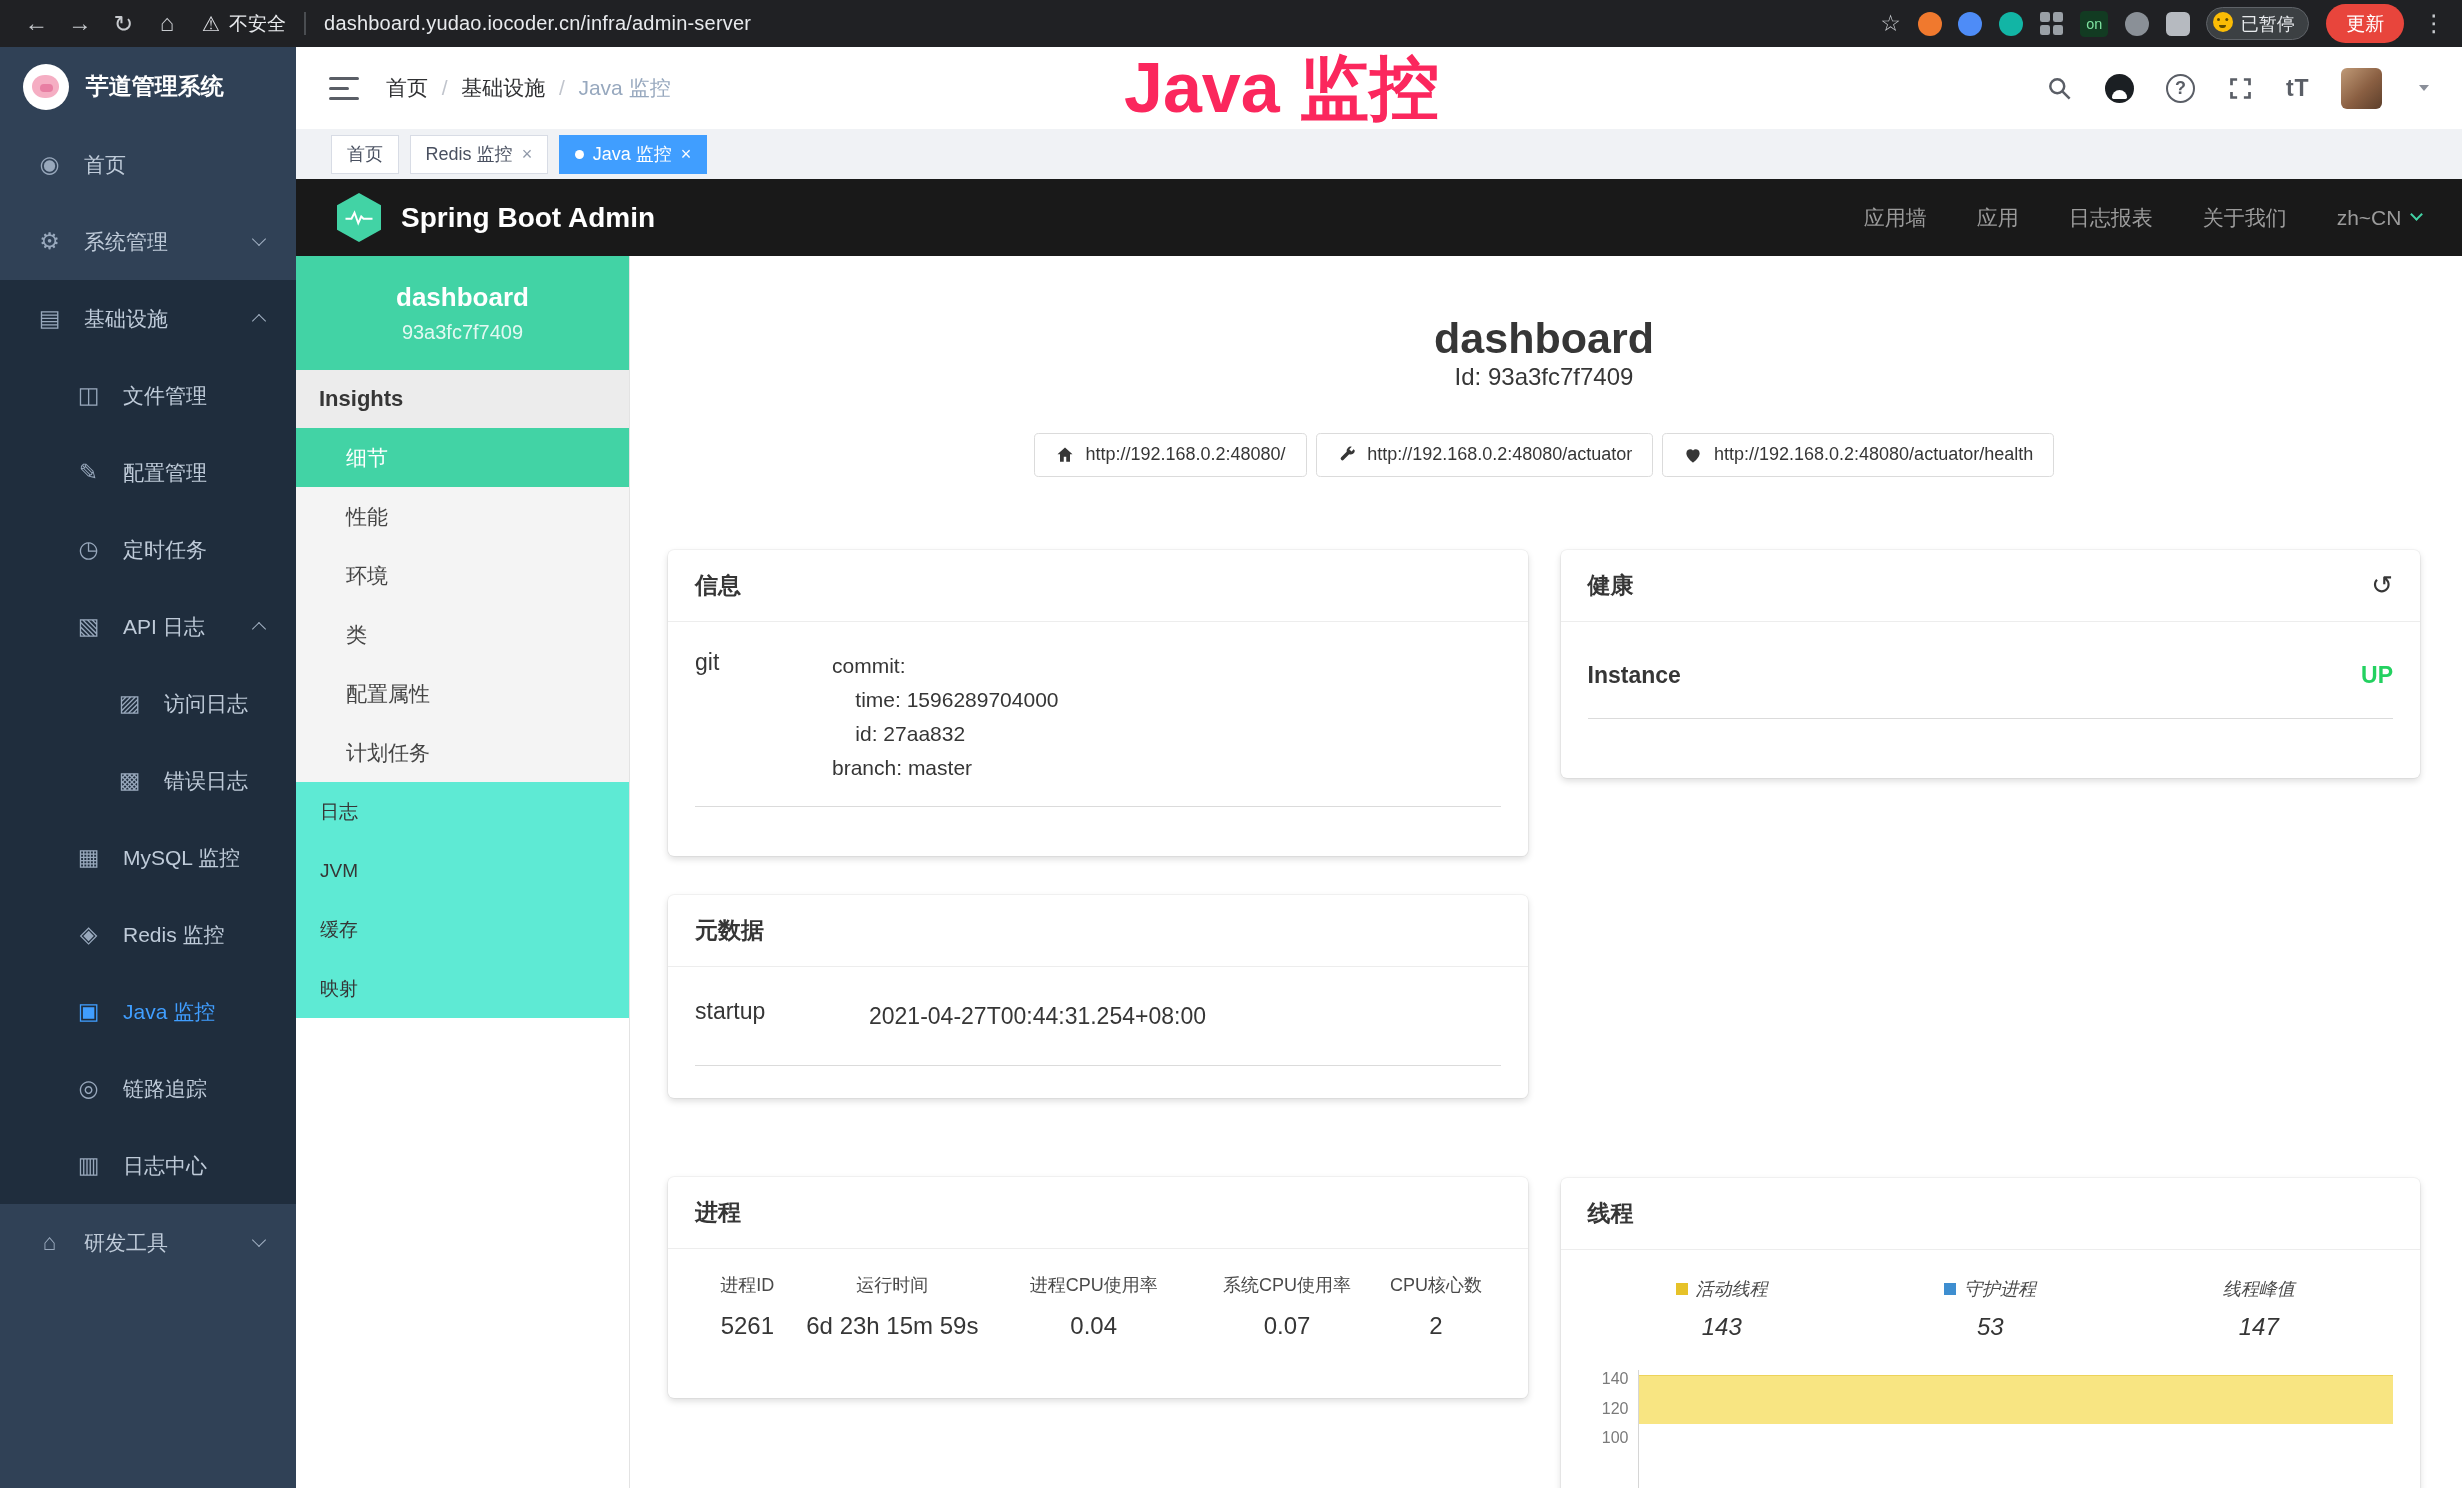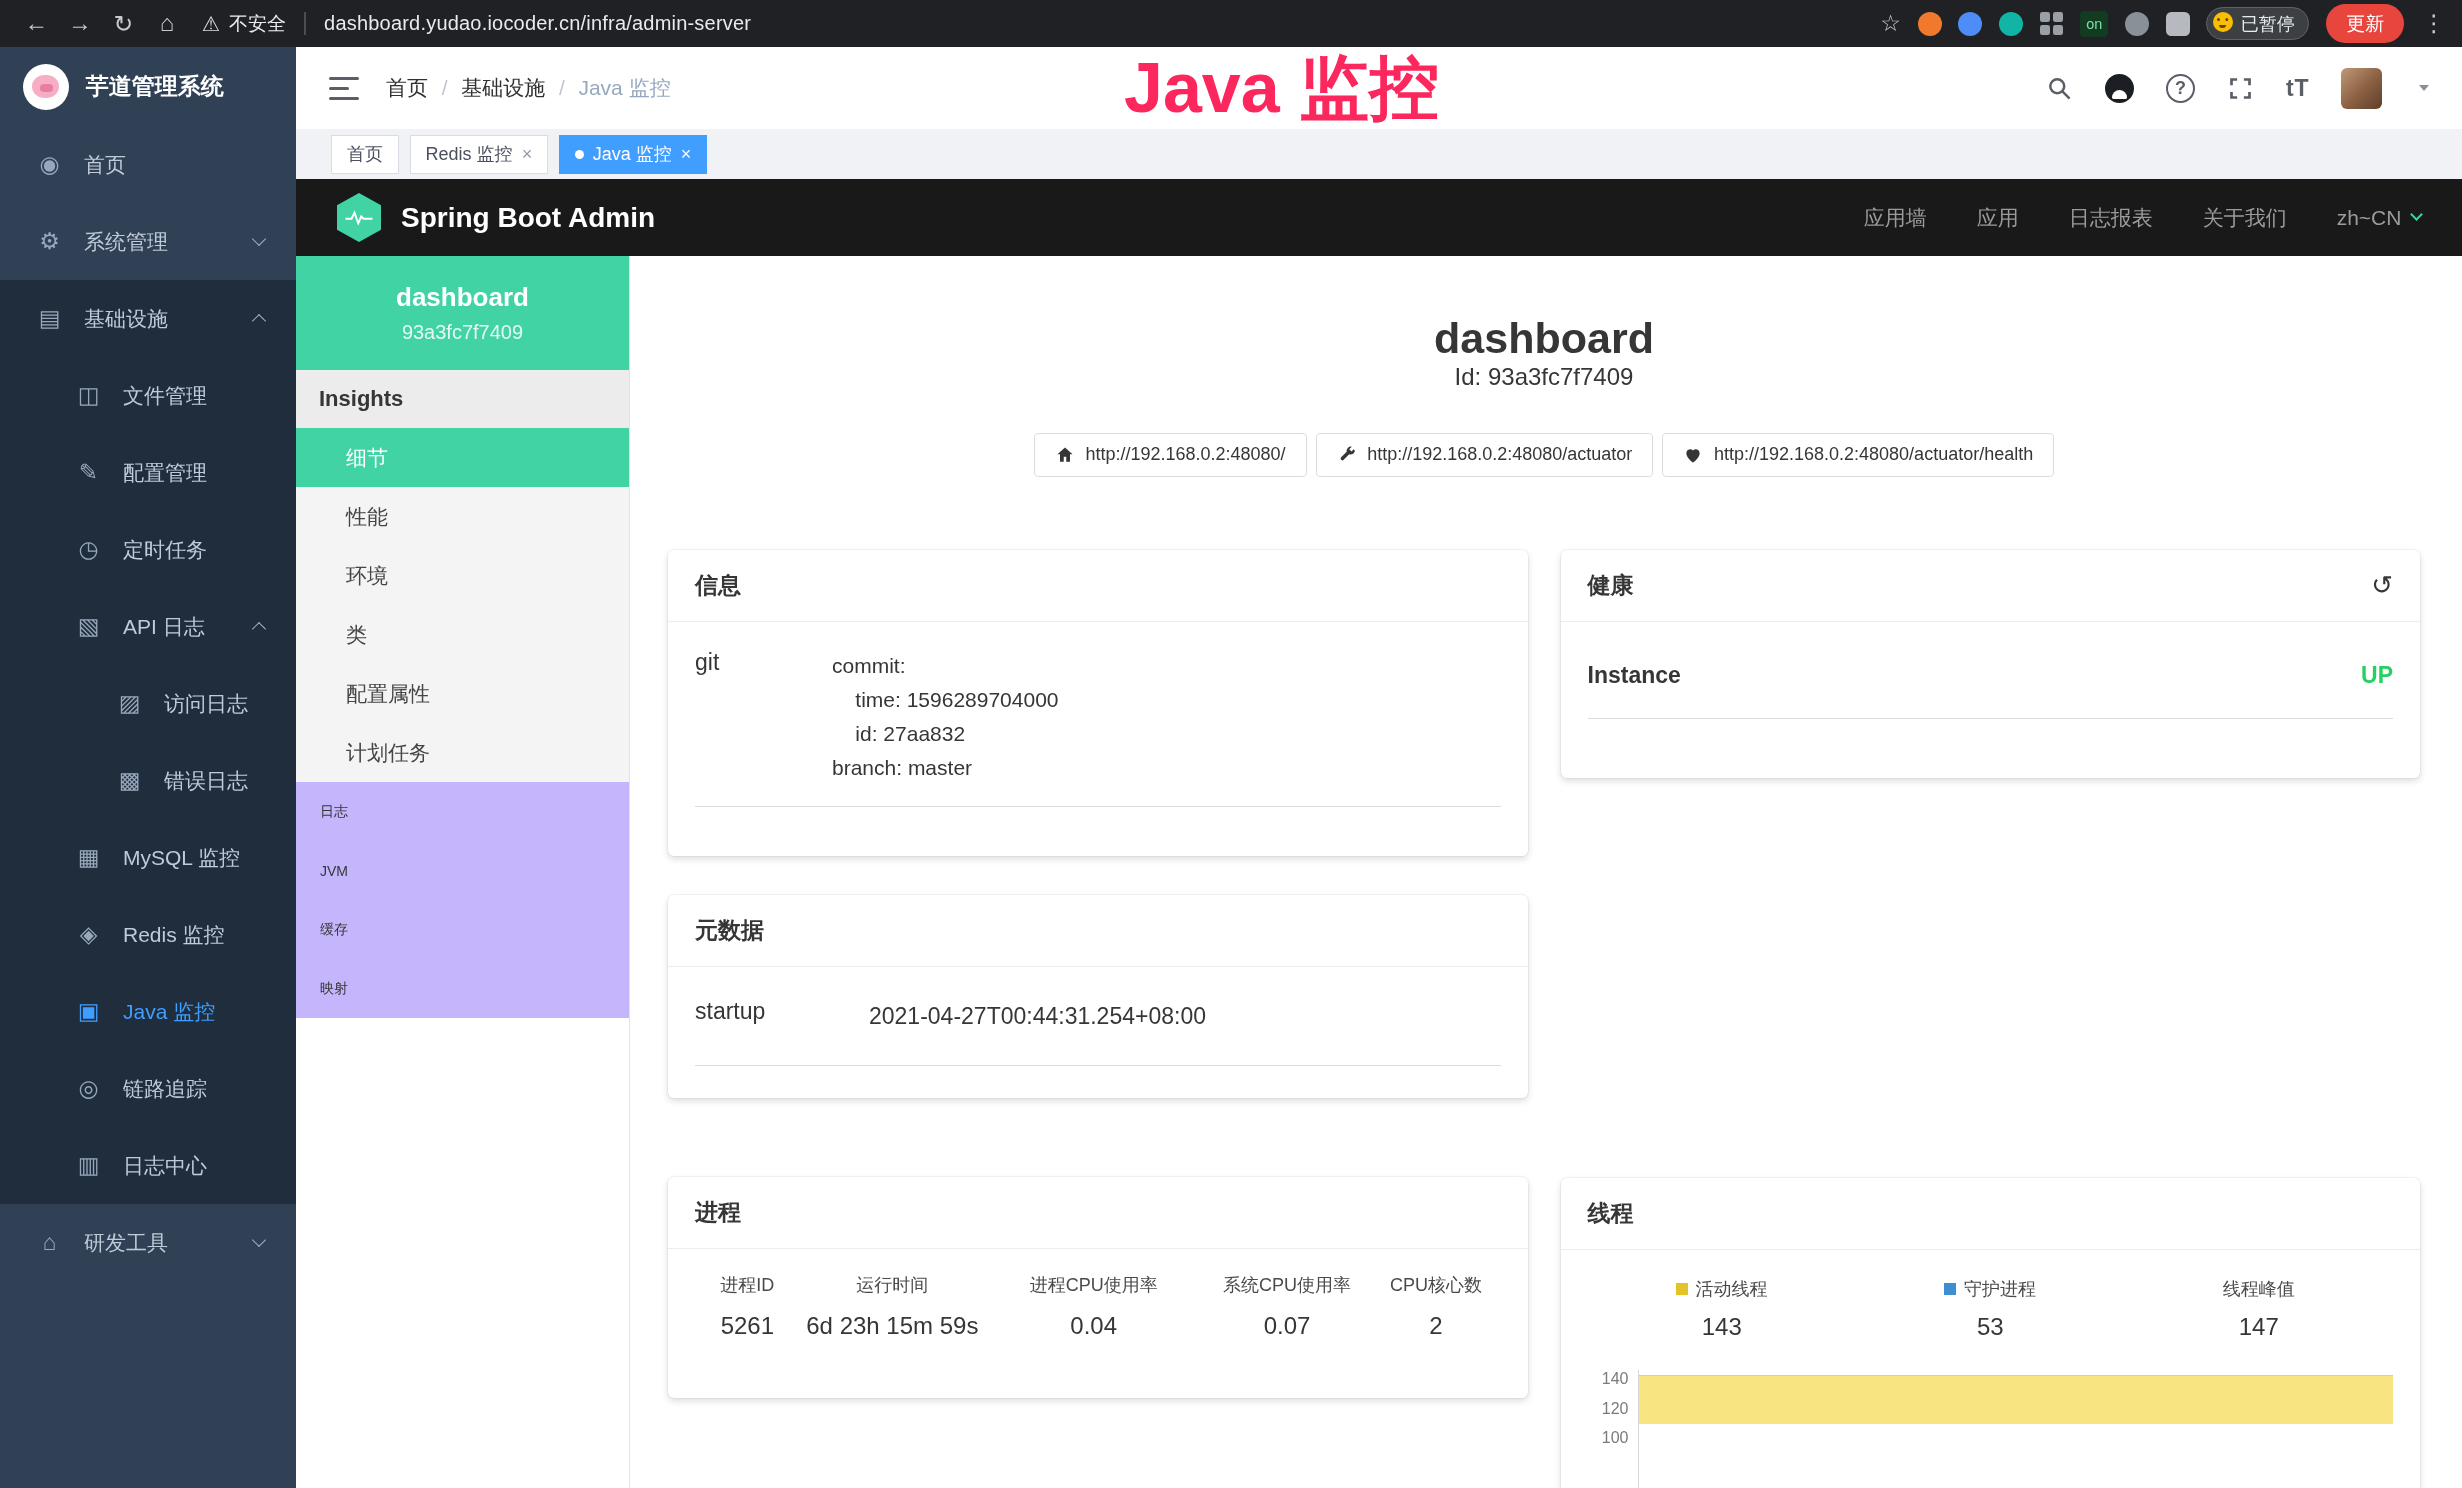--- a/index.html
+++ b/index.html
@@ -95,21 +95,21 @@
 
   
   .sba-b{flex:1;display:flex;min-height:0;}
   .sba-side{width:334px;flex:0 0 auto;background:#fff;border-right:0.8px solid #e3e3e3;display:flex;flex-direction:column;}
   .sba-app{height:114px;background:#42d3a5;color:#fff;display:flex;flex-direction:column;align-items:center;justify-content:center;gap:7.6px;cursor:pointer;}
   .sba-app .nm{font-size:26px;font-weight:bold;}
   .sba-app .id{font-size:20px;opacity:.85;}
   .grp-label{background:#ececec;height:58px;display:flex;align-items:center;padding-left:23px;font-size:22px;font-weight:bold;color:#363636;}
   .sba-sub{background:#f4f4f4;height:59px;display:flex;align-items:center;padding-left:50px;font-size:21px;color:#454545;cursor:pointer;}
   .sba-sub.active{background:#42d3a5;color:#fff;}
-  .sba-it{background:#c4b5fd;height:59px;display:flex;align-items:center;padding-left:24px;font-size:14px;color:#363636;cursor:pointer;}
+  .sba-it{background:#5eead4;height:59px;display:flex;align-items:center;padding-left:24px;font-size:19px;color:#363636;cursor:pointer;}
 
   .content{flex:1;min-width:0;background:#fff;padding:44px 42px 0 38px;overflow:hidden;}
   .pg-title{text-align:center;font-size:43px;font-weight:bold;color:#363636;margin-top:13.7px;}
   .pg-id{text-align:center;font-size:24px;color:#363636;margin-top:0;}
   .links{display:flex;justify-content:center;gap:9px;margin-top:42px;}
   .lbtn{display:inline-flex;align-items:center;gap:10.6px;height:44px;padding:0 20px;border:0.8px solid #dbdbdb;border-radius:4.6px;font-size:18px;color:#363636;background:#fff;cursor:pointer;white-space:nowrap;}
   .lbtn svg{flex:0 0 auto;}
 
   .cards{display:flex;gap:33px;margin-top:73px;align-items:flex-start;}
   .colL{flex:1;display:flex;flex-direction:column;}
@@ -131,21 +131,21 @@
   .prow{display:flex;text-align:center;}
   .prow>div{padding-top:20px;}
   .phead>div{font-size:18px;color:#4a4a4a;}
   .pvals>div{font-size:24px;color:#363636;padding-top:15px;}
   .pc1{width:13%;}.pc2{width:23%;}.pc3{width:27%;}.pc4{width:21%;}.pc5{width:16%;}
   .card-health{height:228px;}
   .health-row{display:flex;align-items:center;justify-content:space-between;padding:36px 0 29px;border-bottom:0.8px solid #dbdbdb;gap:28px;}
   .health-row .lbl{font-size:23px;font-weight:bold;color:#363636;}
   .health-row .up{font-size:23px;font-weight:bold;color:#23d160;}
   .card-threads{margin-top:400px;}
-  .legend{display:flex;padding-top:23px;}
+  .legend{display:flex;padding-top:23px;font-style:italic;}
   .lg{flex:1;text-align:center;}
   .lrow{display:inline-flex;align-items:center;gap:7.6px;font-size:18px;color:#4a4a4a;}
   .sw{width:12px;height:12px;display:inline-block;}
   .sw.yellow{background:#e6c229;}
   .sw.blue{background:#3e8ed0;}
   .lg .val{font-size:24px;color:#363636;margin-top:12px;}
   .chart{display:flex;margin-top:29px;}
   .yax{width:50px;display:flex;flex-direction:column;align-items:flex-end;gap:11.4px;font-size:16px;color:#7a7a7a;padding-right:9px;}
   .plot{flex:1;position:relative;height:129px;border-left:0.8px solid #d6d6d6;}
   .area{position:absolute;left:0;right:0;top:4.6px;height:49px;background:#f8e582;border-top:1.5px solid #edd35a;}

